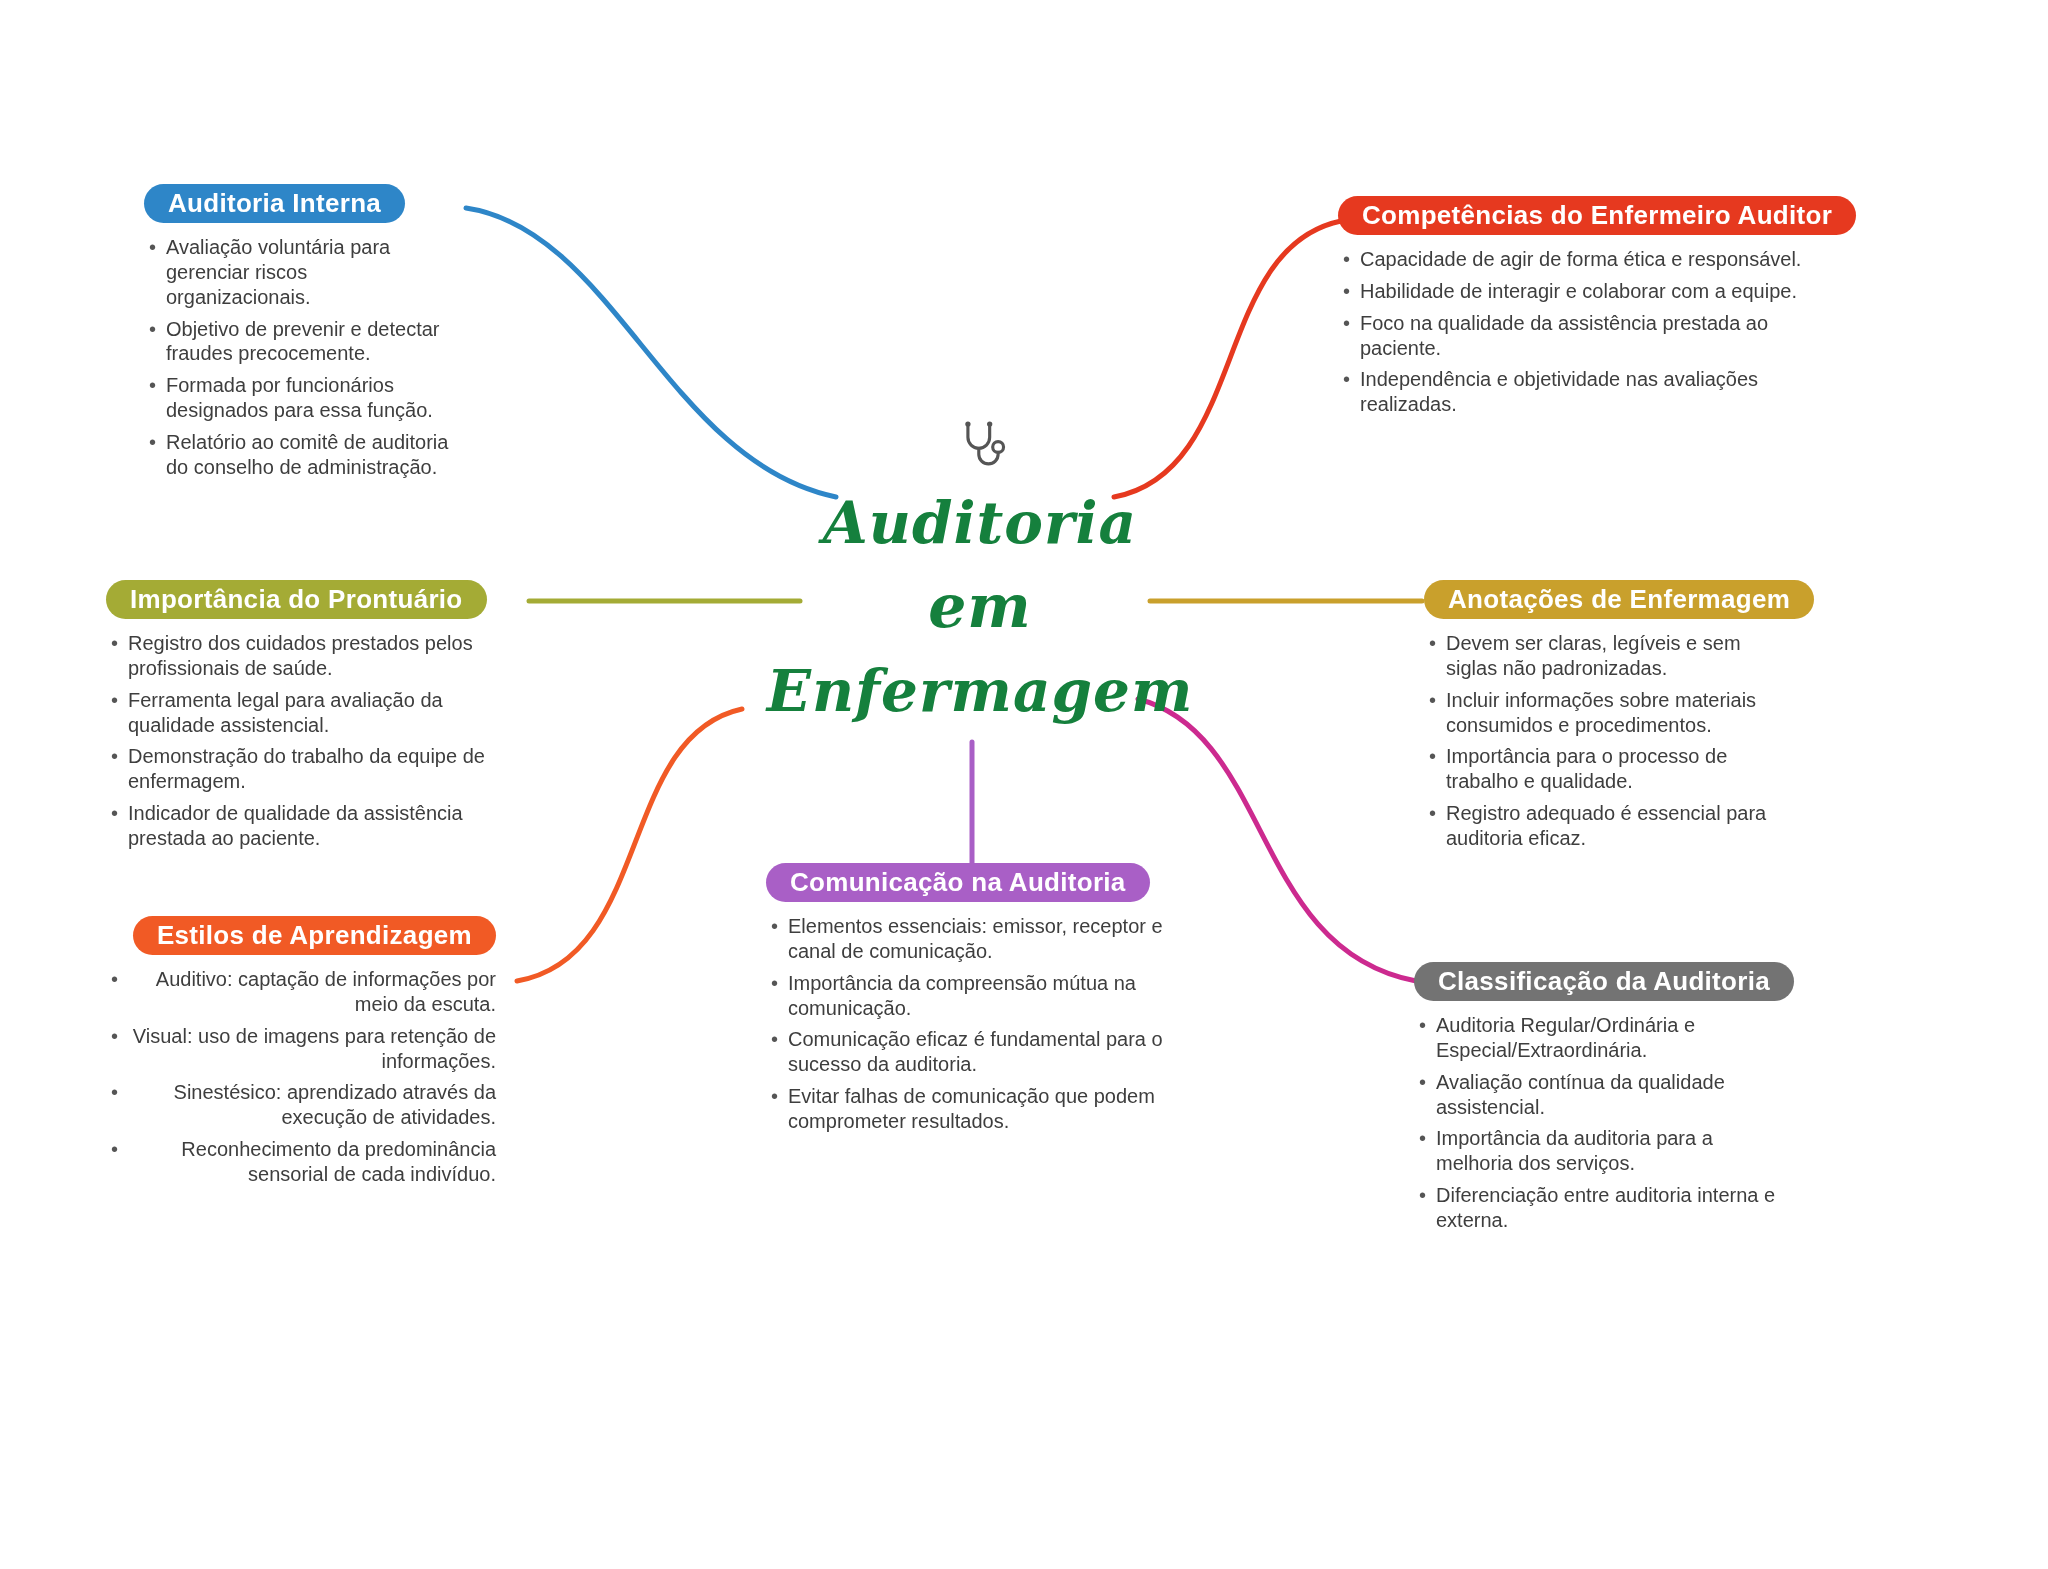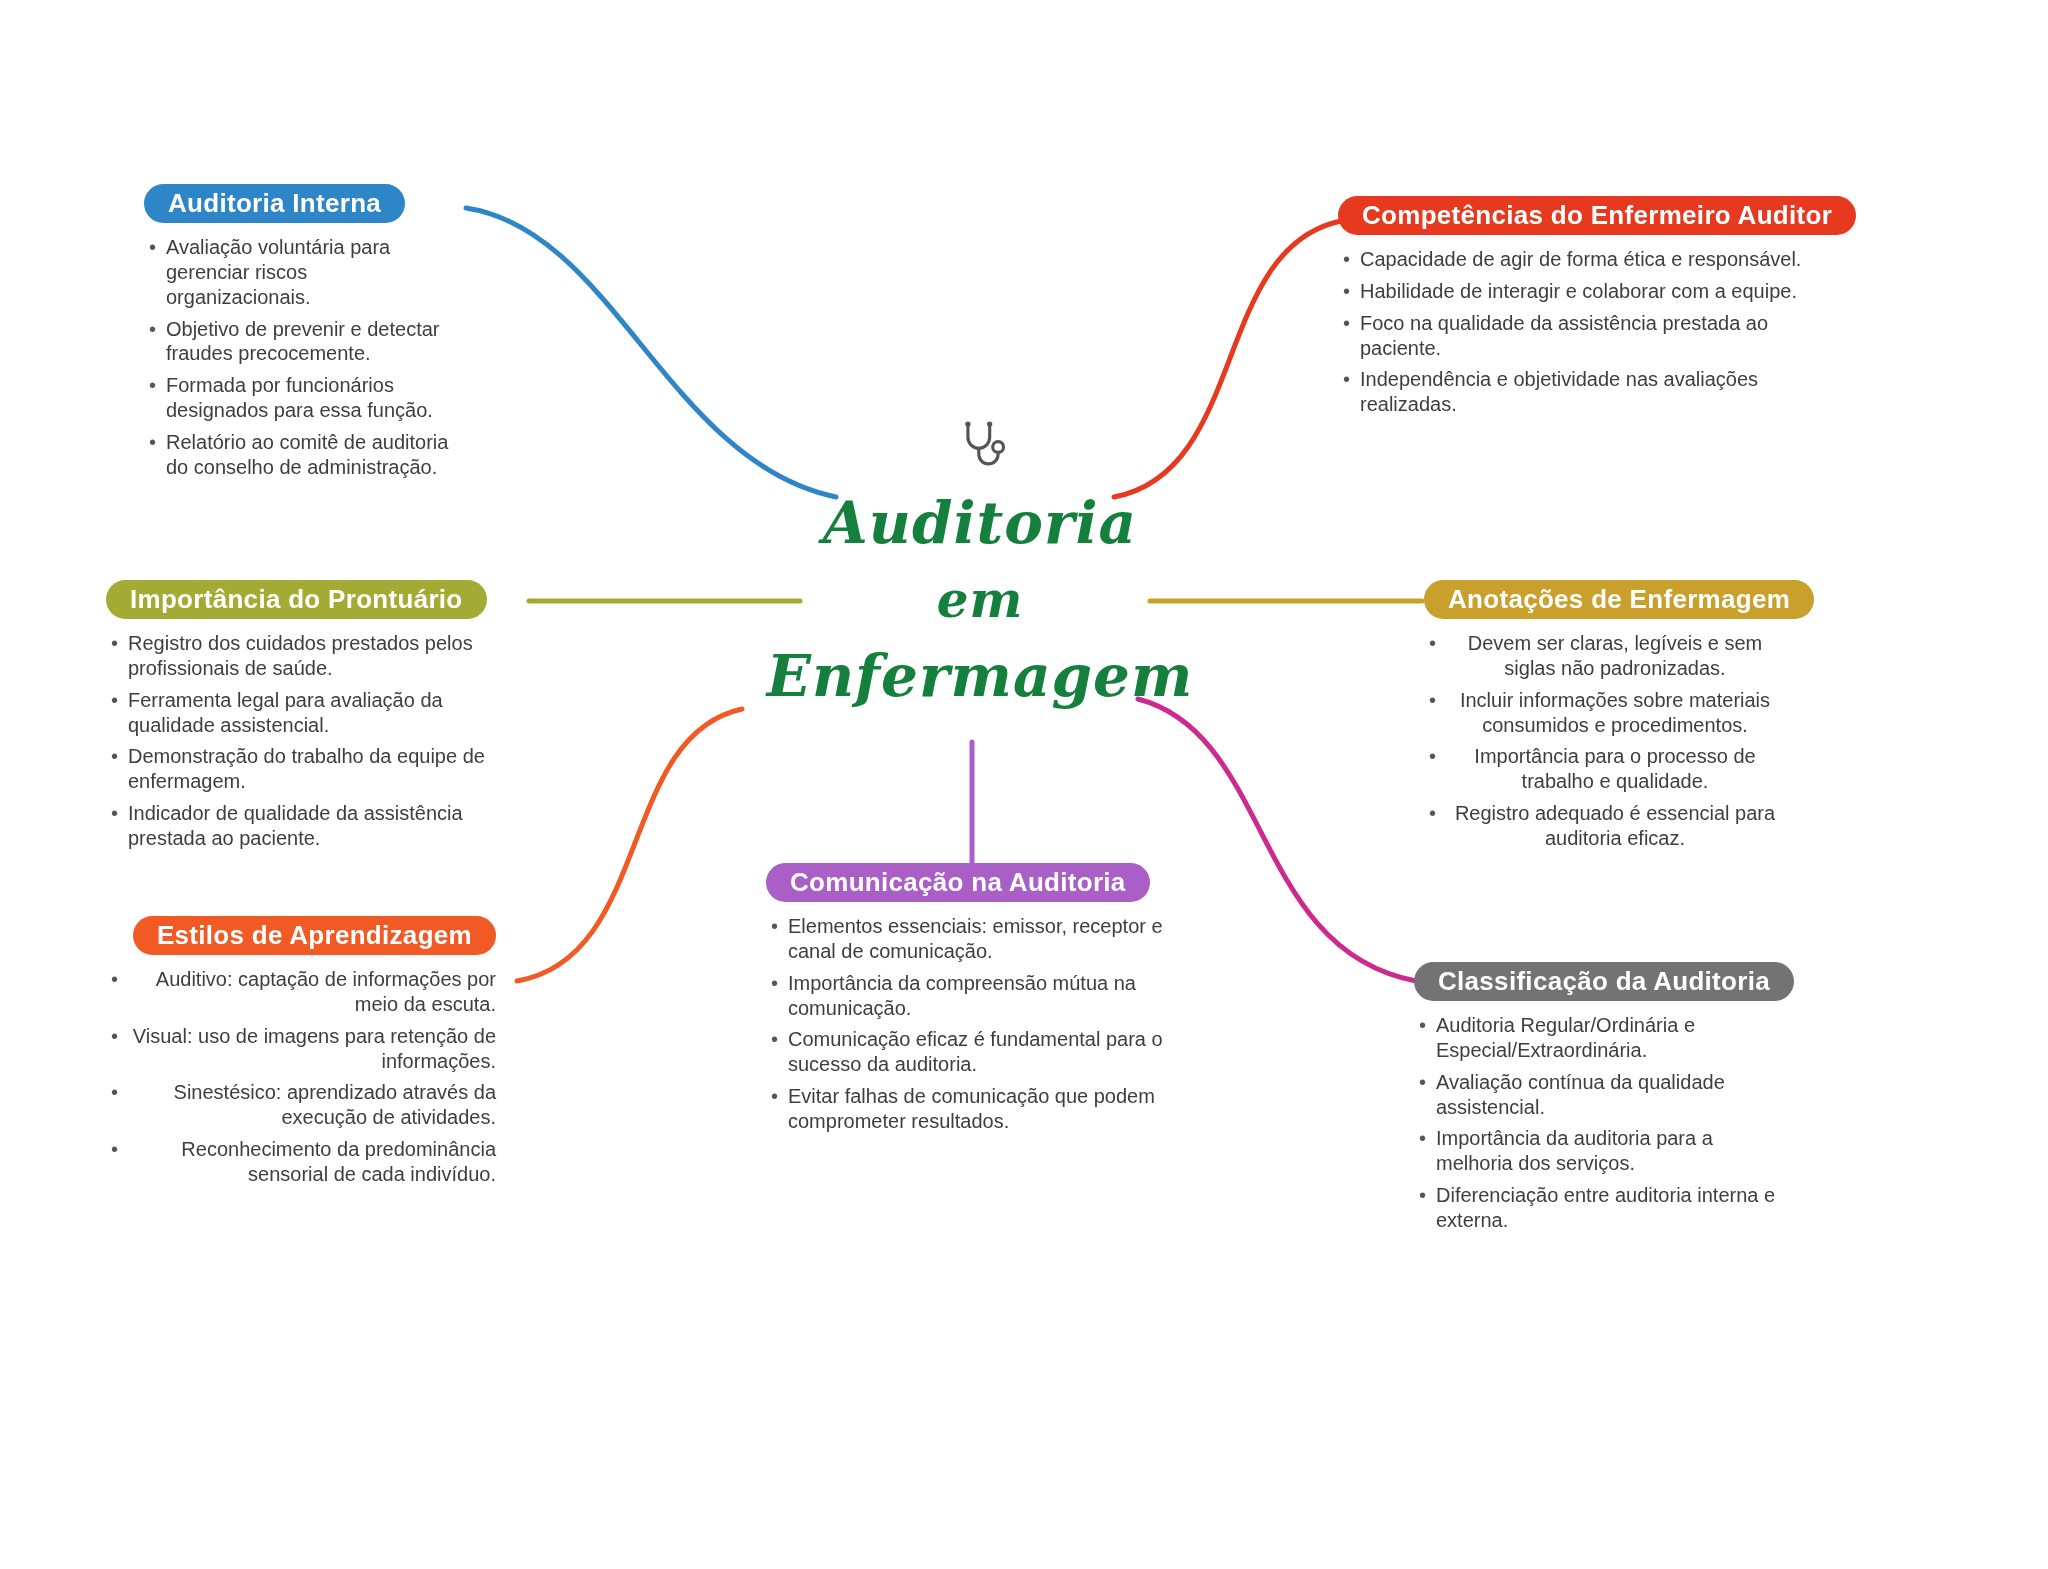--- a/index.html
+++ b/index.html
@@ -13,40 +13,40 @@
   .center{
     position:absolute;left:770px;top:418px;width:420px;
     display:flex;flex-direction:column;align-items:center;
     color:#1d1d1d;
   }
   .steth{width:58px;height:58px;margin-bottom:6px;}
   .c-line{
     font-family:"DejaVu Serif", serif;font-style:italic;font-weight:bold;
     font-size:58px;line-height:1.42;color:#15803d;letter-spacing:1px;
   }
-  .c-line.small{font-size:50px;}
+  .c-line.small{font-size:60px;}
 
   
   .branch{position:absolute;}
   .hdr{
     display:inline-block;color:#ffffff;font-weight:bold;font-size:26px;
     line-height:1.2;padding:4px 24px;border-radius:24px;letter-spacing:.3px;
     white-space:nowrap;
   }
   .branch ul{list-style:none;margin:12px 0 0 0;padding:0;}
   .branch li{
     position:relative;padding-left:22px;margin-bottom:7px;
     font-size:20px;line-height:1.24;color:#3e3e3e;
   }
   .branch li::before{content:"\2022";position:absolute;left:5px;top:0;color:#555;}
 
   #b0{left:144px;top:184px;width:310px;}  #b0 .hdr{background:#2e86c8;}
   #b1{left:1338px;top:196px;width:500px;} #b1 .hdr{background:#e6391f;}
   #b2{left:106px;top:580px;width:395px;}  #b2 .hdr{background:#a4ab35;}
-  #b3{left:1424px;top:580px;width:360px;text-align:center;} #b3 .hdr{background:#c9a02c;}
+  #b3{left:1424px;top:580px;width:360px;} #b3 .hdr{background:#c9a02c;}
   #b4{left:106px;top:916px;width:390px;text-align:right;}  #b4 .hdr{background:#f15a25;}
   #b5{left:766px;top:863px;width:405px;}  #b5 .hdr{background:#a95fc6;}
   #b6{left:1414px;top:962px;width:375px;} #b6 .hdr{background:#737373;}
 </style>
 </head>
 <body>
 
 <div class="canvas">
 
   <svg class="connectors" width="2048" height="1569" viewBox="0 0 2048 1569">

